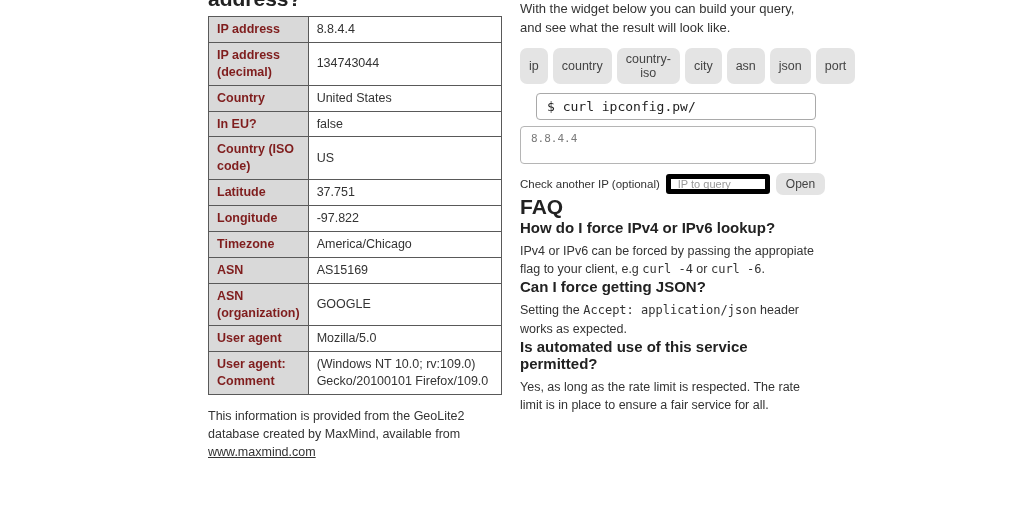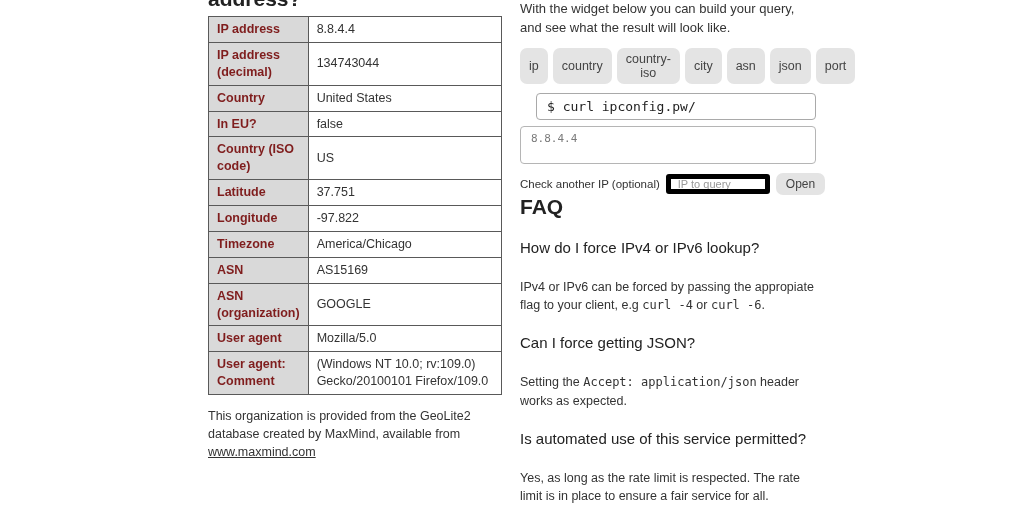--- a/index.html
+++ b/index.html
@@ -36,22 +36,22 @@
     font-size:11px; color:#7a7a7a; background:#fff; }
   .check-row { display:flex; align-items:center; margin-top:9px; gap:6px; }
   .check-row label { font-size:11.5px; color:#333; white-space:nowrap; }
   .check-row input { width:104px; height:20px; border:5px solid #000000; border-radius:3px;
     padding:0 7px; font-size:11px; font-family:inherit; color:#333; }
   .check-row input::placeholder { color:#999; }
   .open-btn { background:#e4e4e4; color:#444; border:none; border-radius:7px;
     font-size:12px; padding:4px 10px; font-family:inherit; cursor:pointer; }
 
   .faq h2 { font-size:21px; font-weight:700; color:#222; }
-  .faq h3 { margin-top:20px; font-size:15px; font-weight:400; color:#222; }
-  .faq p { margin-top:22px; font-size:12.5px; line-height:1.45; color:#333; }
+  .faq h3 { font-size:15px; font-weight:700; color:#222; }
+  .faq p { margin-top:6px; font-size:12.5px; line-height:1.45; color:#333; }
   .faq code { font-family:"DejaVu Sans Mono","Liberation Mono",monospace;
     font-size:12px; color:#333; }
 </style>
 </head>
 <body>
 
 <div class="left-col">
   <h2 class="cutoff-heading">address?</h2>
 
   <table class="info">
@@ -100,21 +100,21 @@
         <td class="lbl">User agent</td>
         <td class="val">Mozilla/5.0</td>
       </tr>
       <tr>
         <td class="lbl">User agent: Comment</td>
         <td class="val">(Windows NT 10.0; rv:109.0) Gecko/20100101 Firefox/109.0</td>
       </tr>
     </tbody>
   </table>
 
-  <p class="note"><span>This organization is provided from the GeoLite2 database created by MaxMind, available from </span><a>www.maxmind.com</a></p>
+  <p class="note"><span>This information is provided from the GeoLite2 database created by MaxMind, available from </span><a>www.maxmind.com</a></p>
 
 </div>
 
 <div class="right-col">
   <p class="intro">With the widget below you can build your query, and see what the result will look like.</p>
 
   <div class="tabs">
     <button class="tab-btn">ip</button>
     <button class="tab-btn">country</button>
     <button class="tab-btn">country-iso</button>

